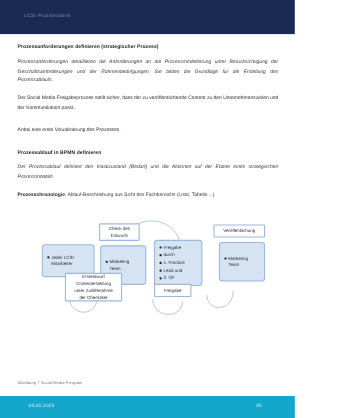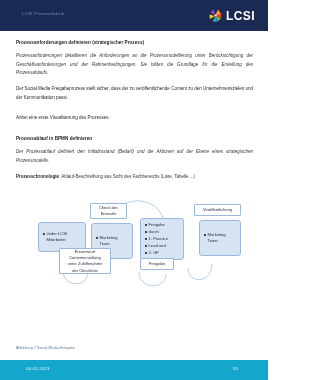--- a/index.html
+++ b/index.html
@@ -220,36 +220,20 @@
     letter-spacing: 0.2px;
   }
 </style>
 </head>
 <body>
 
 <div class="page">
 
   <div class="header">
     <div class="header-label">LCSI Prozessfabrik</div>
-    <div class="logo-wrap">
-      <span class="logo-mark">
-        <svg viewBox="0 0 40 40" width="15" height="15" aria-hidden="true">
-          <g transform="translate(20,20)">
-            <path d="M0,-2 L7,-16 L14,-5 L3,2 Z" fill="#f5a623"></path>
-            <path d="M2,0 L16,-7 L15,6 L3,3 Z" fill="#e8442e"></path>
-            <path d="M2,2 L15,8 L5,16 L1,4 Z" fill="#7ab648"></path>
-            <path d="M0,3 L4,17 L-8,15 L-2,4 Z" fill="#2e9fd4"></path>
-            <path d="M-2,2 L-15,9 L-16,-3 L-3,1 Z" fill="#f5d020"></path>
-            <path d="M-2,-1 L-14,-9 L-5,-16 L0,-3 Z" fill="#8e44ad"></path>
-            <circle cx="0" cy="0" r="2.6" fill="#ffffff"></circle>
-          </g>
-        </svg>
-      </span>
-      <span class="logo-text">LCSI</span>
-    </div>
   </div>
 
   <div class="content">
 
     <div class="h-lead">Prozessanforderungen definieren (strategischer Prozess)</div>
     <p class="para">Prozessanforderungen detaillieren die Anforderungen an die Prozessmodellierung unter Berücksichtigung der Geschäftsanforderungen und der Rahmenbedingungen. Sie bilden die Grundlage für die Erstellung des Prozessablaufs.</p>
     <p class="para-plain">Der Social Media Freigabeprozess stellt sicher, dass der zu veröffentlichende Content zu den Unternehmenszielen und der Kommunikation passt.</p>
     <div class="spacer-sm"></div>
     <p class="para-plain">Anbei eine erste Visualisierung des Prozesses.</p>
     <div class="spacer-md"></div>

